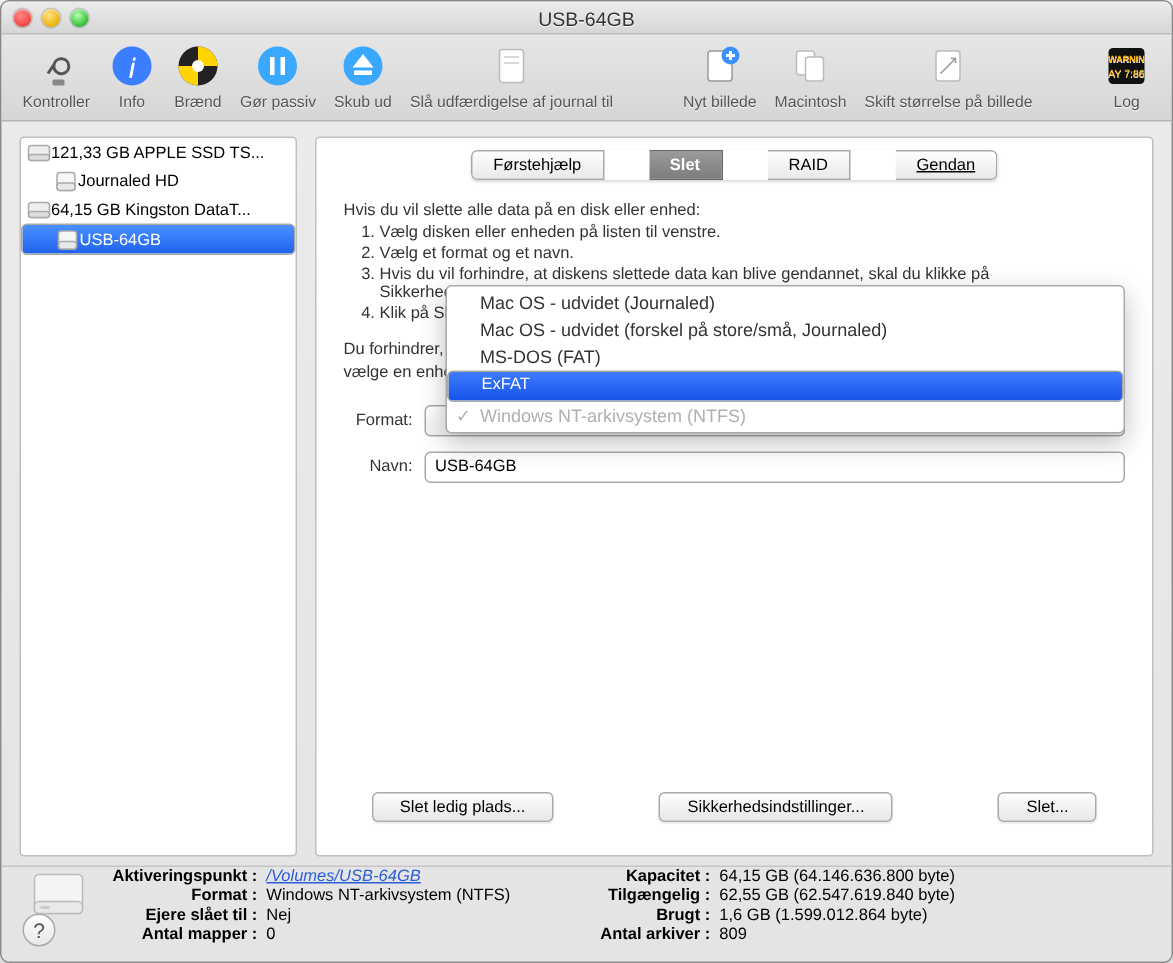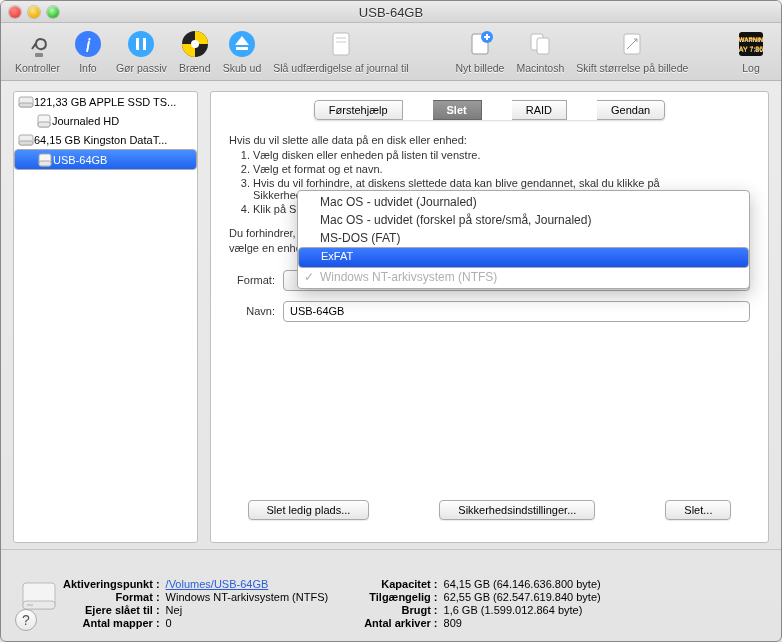--- a/index.html
+++ b/index.html
@@ -22,44 +22,44 @@
 .node { display: flex; align-items: center; height: 19px; padding-left: 4px; gap: 0; white-space: nowrap; overflow: hidden; text-overflow: ellipsis; }
 .node.child { padding-left: 22px; }
 .node.sel { background: linear-gradient(#4a90ff, #1f62f0); color: #fff; }
 .diskic, .volic { width: 16px; height: 16px; flex: none; }
 .diskic svg, .volic svg { display:block; }
 .content { flex: 1; background: #fff; border: 1px solid #bfbfbf; border-radius: 3px; display: flex; flex-direction: column; min-width: 0; }
 .tabbar { display: flex; justify-content: center; padding-top: 8px; }
 .seg { display: flex; border-radius: 4px; overflow: hidden; box-shadow: 0 1px 2px rgba(0,0,0,.15); gap: 30px; }
 .seg .t { font-size: 11px; padding: 3px 14px; background: linear-gradient(#fefefe, #e9e9e9); border: 1px solid #a8a8a8; border-left-width: 0; cursor: default; }
 .seg .t:first-child { border-left-width: 1px; border-radius: 4px 0 0 4px; }
-.seg .t:last-child { border-radius: 0 4px 4px 0; }
+.seg .t:last-child { border-radius: 0 4px 4px 0; text-decoration: underline; }
 .seg .t.active { background: linear-gradient(#9a9a9a, #7d7d7d); color: #fff; border-color: #666; font-weight: bold; }
 .panel { flex: 1; padding: 14px 18px 12px; font-size: 11px; color: #333; position: relative; display: flex; flex-direction: column; }
 .instr ol { padding-left: 24px; margin-top: 2px; }
 .instr li { padding: 1px 0; }
 .para2 { margin-top: 10px; line-height: 1.35; }
 .form { margin-top: 14px; }
 .row { display: flex; align-items: center; margin-bottom: 10px; position: relative; }
 .lbl { width: 54px; text-align: right; padding-right: 8px; font-size: 11px; }
 .field { flex: 1; }
 .sel, .txt { width: 100%; height: 21px; border: 1px solid #a9a9a9; border-radius: 4px; background: linear-gradient(#fff, #f2f2f2); font-size: 11px; padding: 0 6px; }
 .txt { background: #fff; }
 .dropdown { position: absolute; left: 68px; right: 0; top: -80px; background: #fff; border: 1px solid #aaa; border-radius: 4px; box-shadow: 0 6px 18px rgba(0,0,0,.25); z-index: 10; font-size: 12px; padding: 2px 0; }
 .dropdown .opt { padding: 2px 10px 2px 22px; position: relative; cursor: default;}
 .dropdown .opt.sel { background: linear-gradient(#3d7cff, #1753e8); color: #fff; }
 .dropdown .opt.disabled { color: #b0b0b0; }
 .dropdown .opt.curr::before { content: "✓"; position: absolute; left: 6px; }
 .btnrow { margin-top: auto; display: flex; gap: 70px; justify-content: center; padding: 12px 0 10px; align-items: flex-end; }
 .macbtn { font-size: 11px; padding: 3px 18px; background: linear-gradient(#fefefe, #e6e6e6); border: 1px solid #aaa; border-radius: 4px; box-shadow: 0 1px 1px rgba(0,0,0,.08); cursor: default; }
-.footer { border-top: 1px solid #c5c5c5; padding: 28px 14px 12px; display: flex; font-size: 11px; }
+.footer { border-top: 1px solid #c5c5c5; padding: 0 14px 12px; display: flex; gap: 12px; font-size: 11px; }
 .footer .bigic { width: 48px; height: 40px; display:flex; align-items:center; justify-content:center; }
 .kv { display: grid; grid-template-columns: auto auto; column-gap: 6px; row-gap: 1px; }
 .kv .k { text-align: right; font-weight: bold; }
-.kv .v a { color: #2a5ed8; text-decoration: underline; }
+.kv .v a { color: #2a5ed8; text-decoration: underline; font-style: italic; }
 .kvgap { width: 36px; }
 .help { position: absolute; left: 14px; bottom: 10px; width: 22px; height: 22px; border: 1px solid #aaa; border-radius: 50%; background: linear-gradient(#fff, #e8e8e8); display:flex; align-items:center; justify-content:center; font-size: 14px; color:#555; }
 </style>
 </head>
 <body>
 
 <div class="window">
   <div class="titlebar">
     <div class="traffic">
       <div class="tl red"></div>
@@ -84,39 +84,39 @@
           <svg width="30" height="30">
             <circle cx="15" cy="15" r="13" fill="#3b7eff"></circle>
             <text x="15" y="22" text-anchor="middle" fill="#fff" font-size="18" font-family="Georgia" font-style="italic">i</text>
           </svg>
         </div>
         <span>Info</span>
       </div>
       <div class="tbtn">
         <div class="ic">
           <svg width="30" height="30">
-            <circle cx="15" cy="15" r="13" fill="#3ba8ff"></circle>
-            <rect x="10" y="9" width="3" height="12" fill="#fff"></rect>
-            <rect x="17" y="9" width="3" height="12" fill="#fff"></rect>
-          </svg>
-        </div>
-        <span>Gør passiv</span>
-      </div>
-      <div class="tbtn">
-        <div class="ic">
-          <svg width="30" height="30">
             <circle cx="15" cy="15" r="13" fill="#222"></circle>
             <g transform="translate(15 15)">
               <path d="M0 -13 A13 13 0 0 1 13 0 L0 0 Z" fill="#ffd400"></path>
               <path d="M0 13 A13 13 0 0 1 -13 0 L0 0 Z" fill="#ffd400"></path>
             </g>
             <circle cx="15" cy="15" r="4" fill="#fff"></circle>
           </svg>
         </div>
         <span>Brænd</span>
+      </div>
+      <div class="tbtn">
+        <div class="ic">
+          <svg width="30" height="30">
+            <circle cx="15" cy="15" r="13" fill="#3ba8ff"></circle>
+            <rect x="10" y="9" width="3" height="12" fill="#fff"></rect>
+            <rect x="17" y="9" width="3" height="12" fill="#fff"></rect>
+          </svg>
+        </div>
+        <span>Gør passiv</span>
       </div>
       <div class="tbtn">
         <div class="ic">
           <svg width="30" height="30">
             <circle cx="15" cy="15" r="13" fill="#3ba8ff"></circle>
             <path d="M15 7 L22 16 L8 16 Z" fill="#fff"></path>
             <rect x="9" y="18" width="12" height="3" fill="#fff"></rect>
           </svg>
         </div>
         <span>Skub ud</span>

